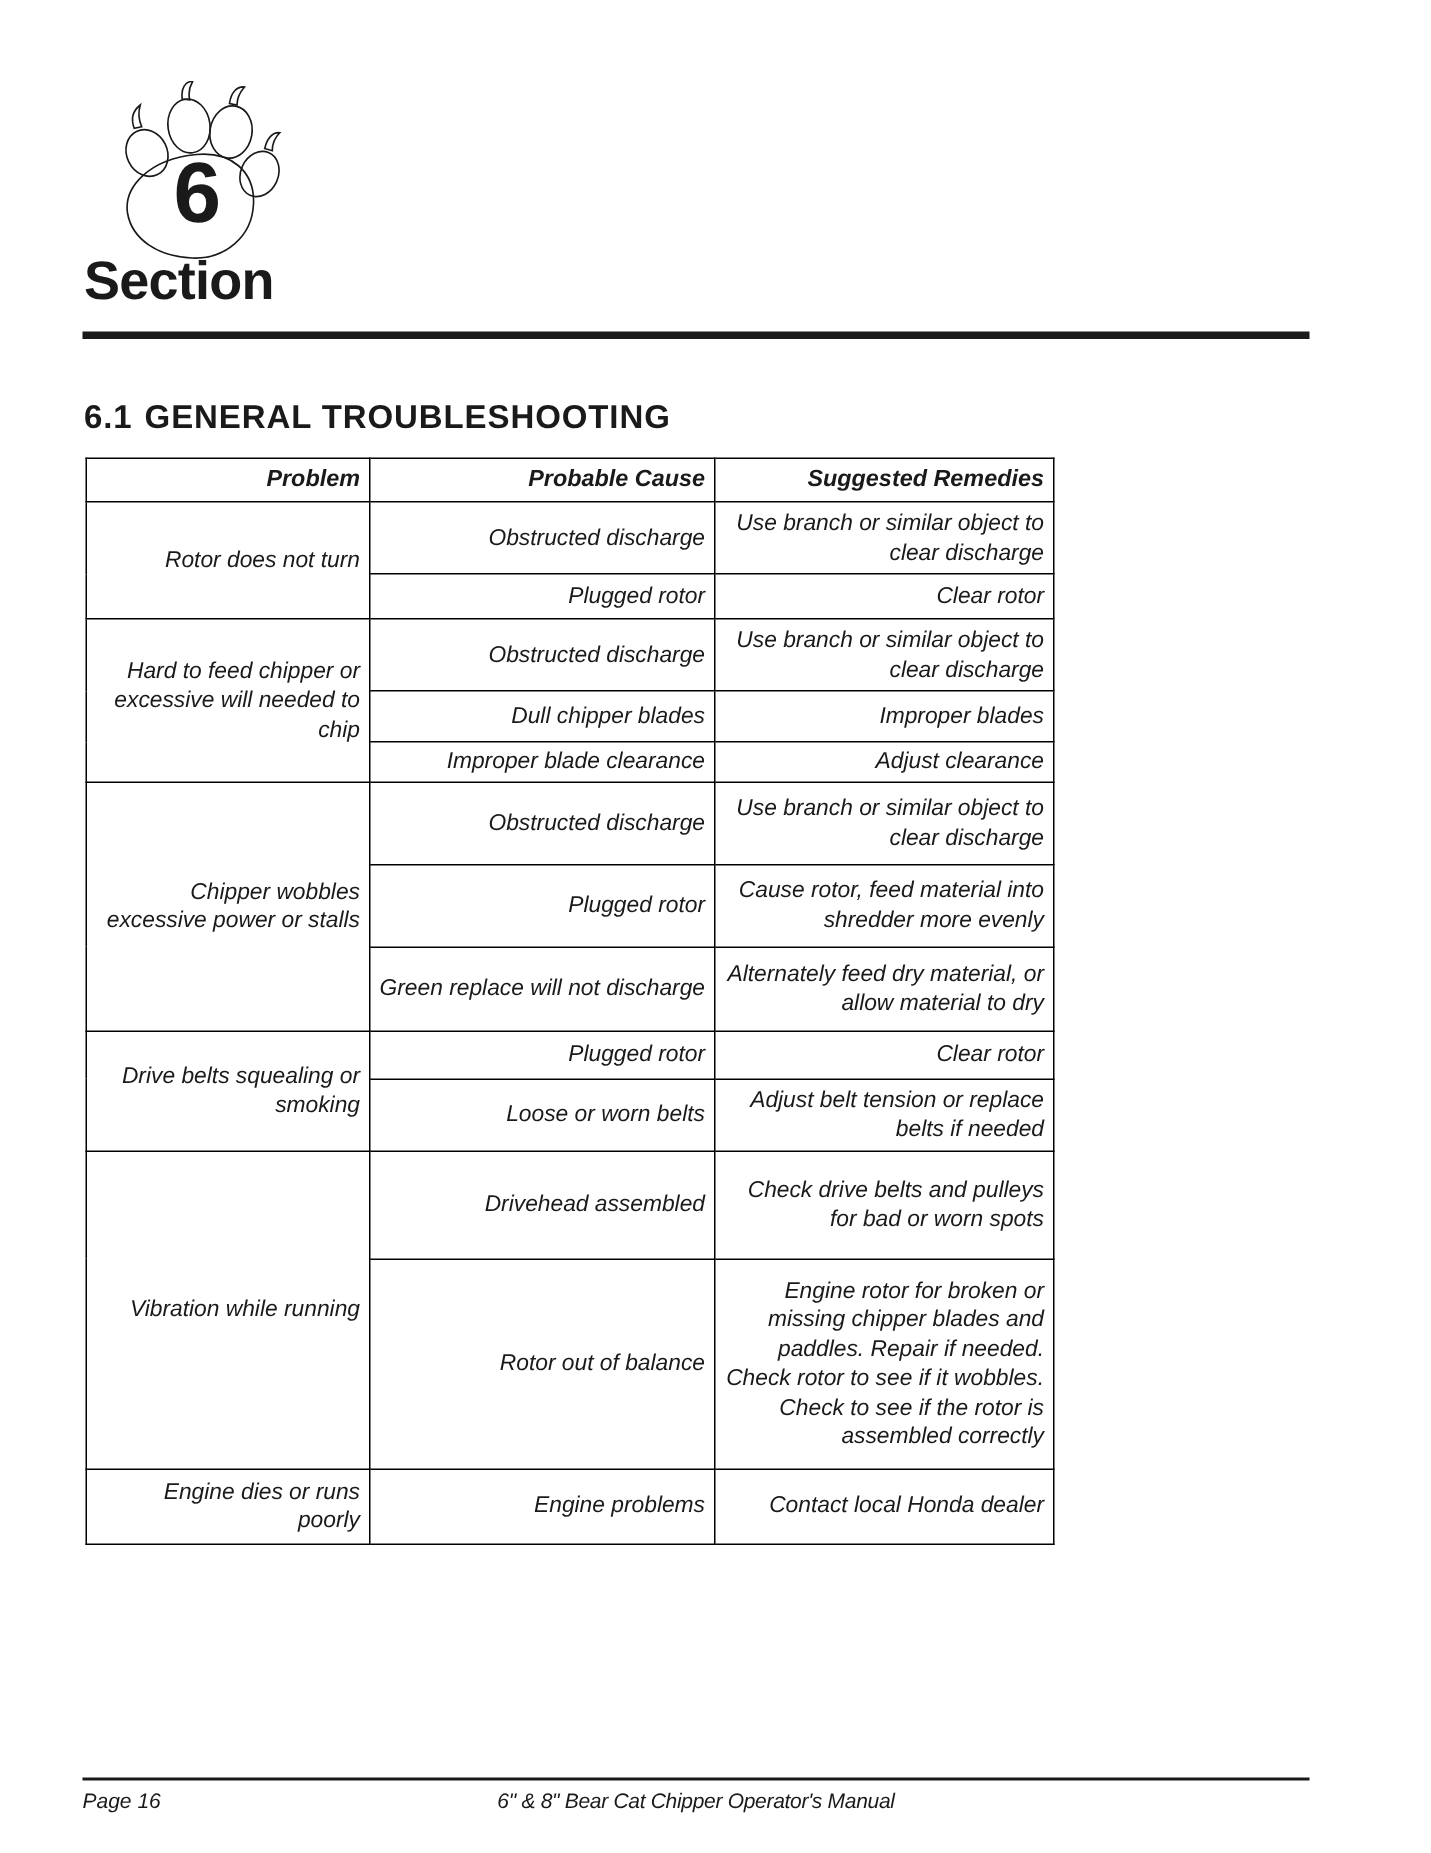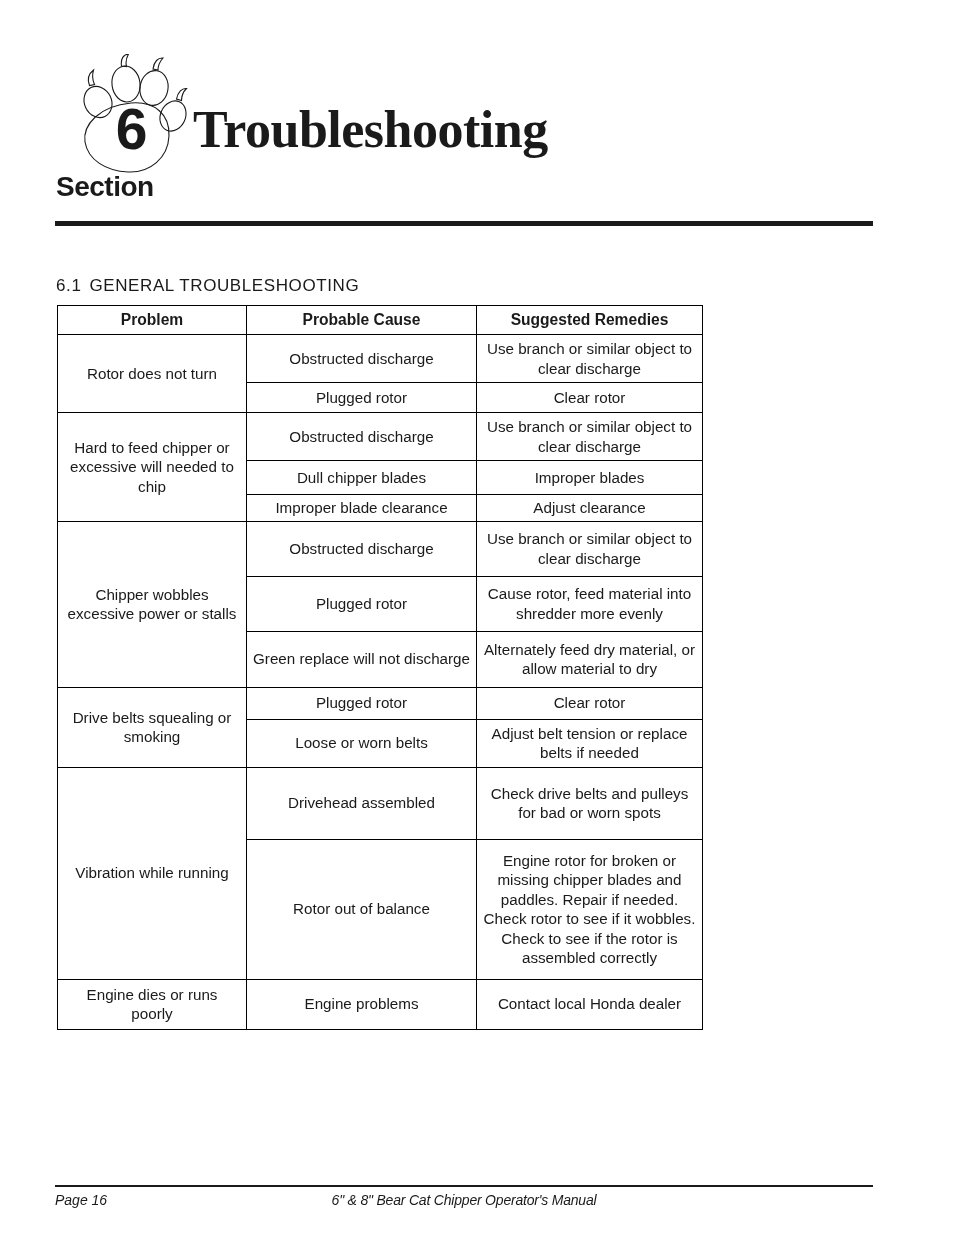--- a/index.html
+++ b/index.html
@@ -55,68 +55,69 @@
     letter-spacing: -0.5px;
     color: #1a1a1a;
     white-space: nowrap;
   }
   #section-word {
     position: absolute;
     left: 56px;
     top: 170px;
     font-family: "Liberation Sans", sans-serif;
     font-weight: bold;
-    font-size: 28px;
+    font-size: 36px;
     line-height: 34px;
     letter-spacing: -0.5px;
     color: #1a1a1a;
   }
   #header-rule {
     position: absolute;
     left: 55px;
     top: 221px;
     width: 818px;
     height: 5px;
     background: #1a1a1a;
   }
 
   
   #subsection-heading {
     position: absolute;
     left: 56px;
-    top: 276px;
-    font-family: "Liberation Sans", sans-serif;
-    font-weight: normal;
-    font-size: 17px;
+    top: 265px;
+    font-family: "Liberation Sans", sans-serif;
+    font-weight: bold;
+    font-size: 22px;
     letter-spacing: 0.6px;
     color: #1a1a1a;
     white-space: nowrap;
   }
   #subsection-heading .num { margin-right: 8px; }
 
   
   #troubleshooting-table {
     position: absolute;
     left: 57px;
     top: 305px;
     width: 645px;
     border-collapse: collapse;
     table-layout: fixed;
   }
   #troubleshooting-table td,
   #troubleshooting-table th {
     border: 1.6px solid #000000;
-    text-align: center;
+    text-align: right;
     vertical-align: middle;
     font-family: "Liberation Sans", sans-serif;
     font-size: 15.2px;
     line-height: 19.5px;
     color: #1a1a1a;
     padding: 3px 6px;
     box-sizing: border-box;
+    font-style: italic;
   }
   #troubleshooting-table th {
     font-weight: bold;
     font-size: 15.6px;
     height: 29px;
     padding: 2px 6px;
   }
   .col-problem  { width: 189px; }
   .col-cause    { width: 230px; }
   .col-remedy   { width: 226px; }
@@ -173,21 +174,20 @@
       <path d="M75 15 C76 7.5 80 3.5 85 4 C81.5 8 80 12 80 16 Z"></path>
 
       <ellipse cx="95" cy="62" rx="12.5" ry="15.5" transform="rotate(24 95 62)"></ellipse>
       <path d="M98.5 45 C100 38 104 34 108.5 34.5 C105 38 103.5 42 103.5 46.5 Z"></path>
 
       <path d="M53 49 C76 47 92 60 91 82 C90 104 72 119 50 118 C28 117 10 106 7 88 C4.5 71 21 52 53 49 Z"></path>
     </g>
   </svg>
 
   <div id="section-number">6</div>
-  <div id="section-title">Troubleshooting</div>
   <div id="section-word">Section</div>
   <div id="header-rule"></div>
 </div>
 
 <div id="subsection-heading">
   <span class="num">6.1</span><span>GENERAL  TROUBLESHOOTING</span>
 </div>
 
 <table id="troubleshooting-table">
   <colgroup>

